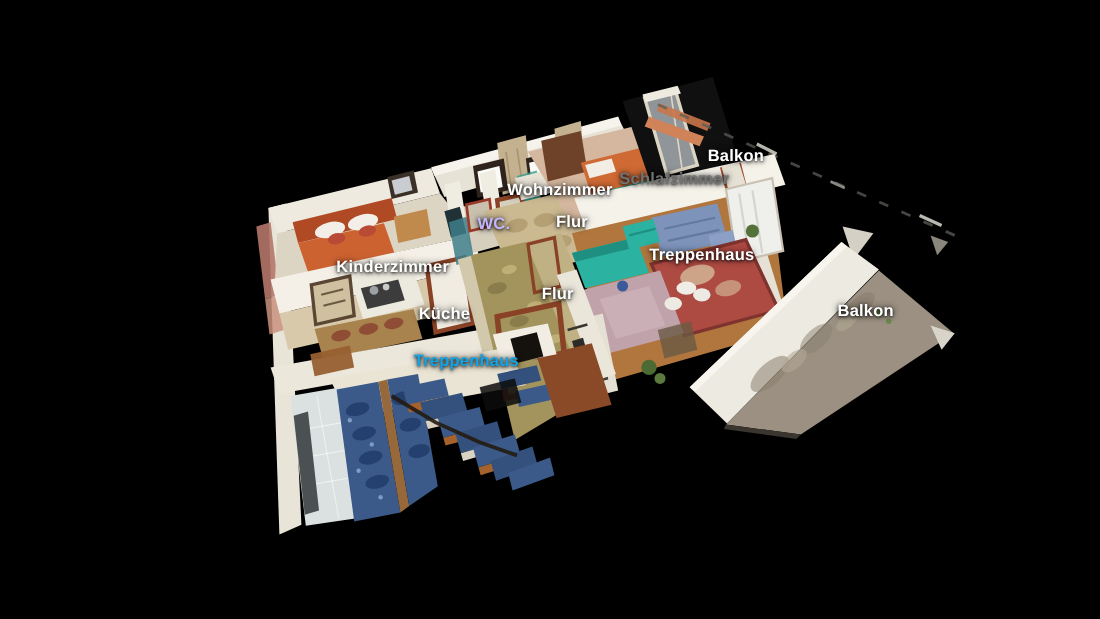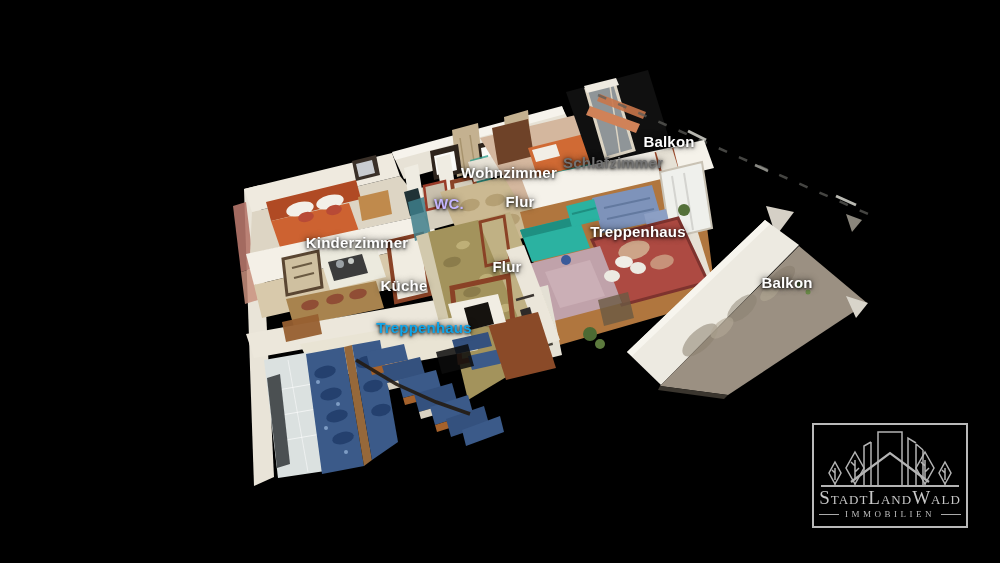--- a/index.html
+++ b/index.html
@@ -256,31 +256,14 @@
       <div class="room-label" style="left: 417px; top: 204px; color: #c4b5fd;">WC.</div>
       <div class="room-label" style="left: 488px; top: 202px; color: rgb(255, 255, 255);">Flur</div>
       <div class="room-label" style="left: 606px; top: 232px; color: rgb(255, 255, 255);">Treppenhaus</div>
       <div class="room-label" style="left: 325px; top: 243px; color: rgb(255, 255, 255);">Kinderzimmer</div>
       <div class="room-label" style="left: 475px; top: 267px; color: rgb(255, 255, 255);">Flur</div>
       <div class="room-label" style="left: 372px; top: 286px; color: rgb(255, 255, 255);">Küche</div>
       <div class="room-label" style="left: 755px; top: 283px; color: rgb(255, 255, 255);">Balkon</div>
       <div class="room-label" style="left: 392px; top: 328px; color: #0ea5e9;">Treppenhaus</div>
     </div>
 
-<div class="logo">
-  <svg class="logo-graphic" width="150" height="62" viewBox="0 0 150 62" fill="none" stroke="#b4b4b4" stroke-width="1.5">
-    <path d="M49,58 V18 L56,14 M56,58 V14 M63,58 V4 H87 V58 M93,58 V10 L101,15 M101,58 V16 M108,58 V22 M101,16 L108,22"></path>
-    <path d="M36,54 L75,25 L114,54" stroke-width="2.2"></path>
-    <path d="M40,24 L49,40 L40,56 L31,40 Z M40,56 V58 M40,32 V50 M40,38 L36,34 M40,44 L44,40"></path>
-    <path d="M20,34 L26,45 L20,56 L14,45 Z M20,56 V58 M20,40 V52 M20,45 L17,42"></path>
-    <path d="M110,24 L119,40 L110,56 L101,40 Z M110,56 V58 M110,32 V50 M110,38 L106,34 M110,44 L114,40"></path>
-    <path d="M130,34 L136,45 L130,56 L124,45 Z M130,56 V58 M130,40 V52 M130,45 L127,42"></path>
-    <line x1="6" y1="58" x2="144" y2="58" stroke-width="2"></line>
-  </svg>
-  <div class="brand-name">StadtLandWald</div>
-  <div class="brand-sub-row">
-    <span class="dash"></span>
-    <span class="brand-sub">IMMOBILIEN</span>
-    <span class="dash"></span>
-  </div>
+
 </div>
 
-</div>
-
 </body></html>

